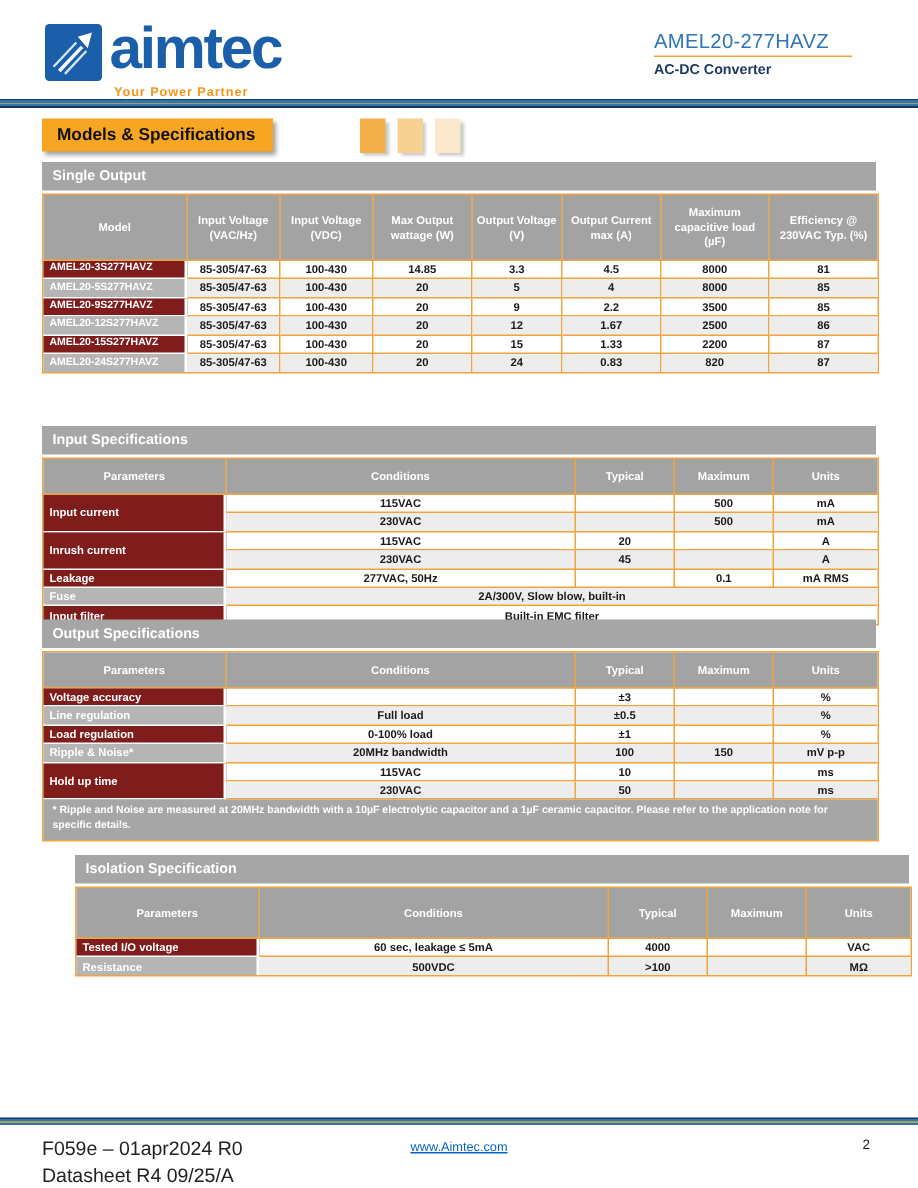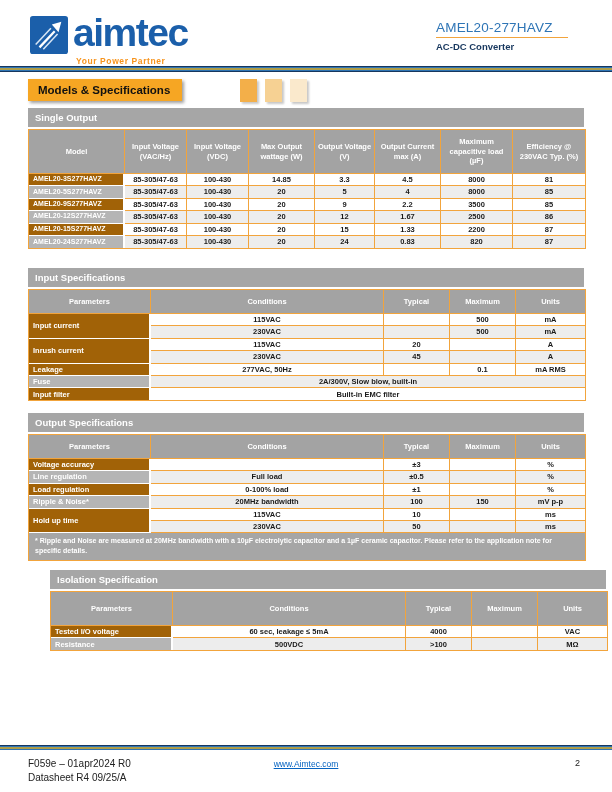--- a/index.html
+++ b/index.html
@@ -42,35 +42,35 @@
   table { border-spacing:0; width:556px; table-layout:fixed; border:1px solid #F2A43C; }
   td,th { border-right:1px solid #F2A43C; border-bottom:1px solid #F2A43C;
     font-size:7.5px; font-weight:bold; text-align:center; vertical-align:middle;
     padding:1px 2px; line-height:1.25; height:12px; overflow:hidden; }
   td:last-child, th:last-child { border-right:none; }
   tr:last-child td { border-bottom:none; }
   th { background:#A3A3A3; color:#fff; }
   .so-head th { height:44px; }
   .spec-head th { height:24px; }
   .iso-head th { height:34px; }
-  .pcell { background:#a16207; color:#fff; text-align:left; padding-left:4px;
+  .pcell { background:#7f1d1d; color:#fff; text-align:left; padding-left:4px;
     border-right:2px solid #fff; border-bottom:1px solid #fff; }
   .mcell { font-size:7px; }
   tr.alt td { background:#EDEDED; }
   tr.alt td.pcell { background:#B5B5B5; }
   .footnote td { background:#A6A6A6; color:#fff; text-align:left; font-size:7px;
     font-weight:bold; padding:3px 6px; line-height:1.45; height:auto; }
 
   .pos-single { top:108px; }
-  .pos-input  { top:268px;border-radius:27px; }
+  .pos-input  { top:284px;border-radius:27px; }
   .pos-output { top:413px; }
   .pos-iso    { top:570px;margin-left:22px; }
 
   
-  .footer-left { position:absolute; top:757px; left:28px; font-size:10px; color:#222; line-height:1.4; }
+  .footer-left { position:absolute; top:757px; left:28px; font-size:13px; color:#222; line-height:1.4; }
   .footer-link { position:absolute; top:759px; left:50%; transform:translateX(-50%);
     font-size:8.5px; color:#0563C1; text-decoration:underline; font-weight:500; }
   .footer-page { position:absolute; top:758px; right:32px; font-size:9px; color:#222; }
 </style>
 </head>
 <body>
 
 <div class="logo-block">
   <div class="logo-row">
     <svg class="logo-mark" viewBox="0 0 40 40" xmlns="http://www.w3.org/2000/svg">

